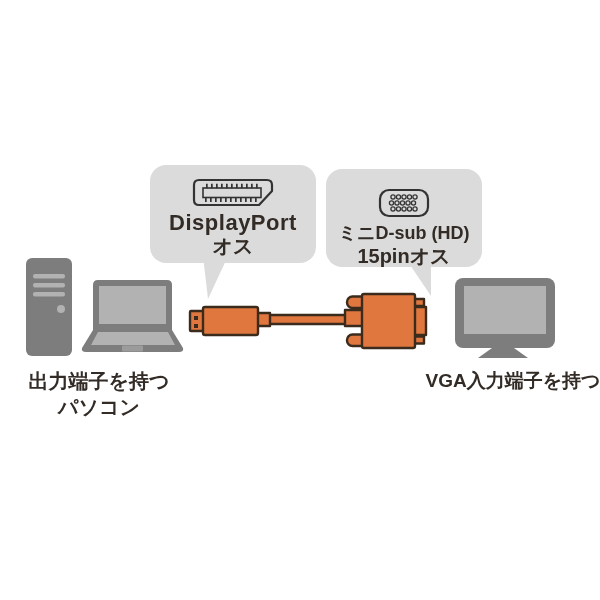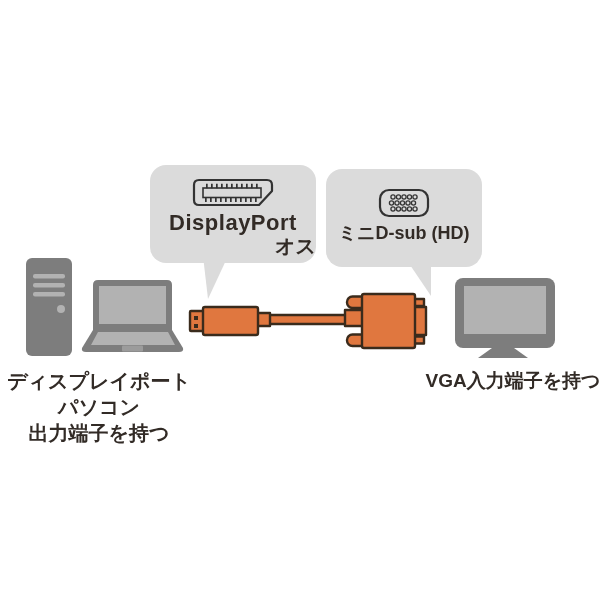--- a/index.html
+++ b/index.html
@@ -10,21 +10,21 @@
   .art{position:absolute;left:0;top:0;width:600px;height:600px;z-index:1;}
   .bubble{
     position:absolute;background:#dbdbdb;border-radius:16px;z-index:2;
     text-align:center;font-weight:bold;color:#322b26;box-sizing:border-box;
   }
   .bubble-left{left:150px;top:152px;width:166px;height:98px;padding-top:13px;}
   .bubble-right{left:326px;top:156px;width:156px;height:98px;padding-top:19px;}
   .bubble .conn-icon{display:block;margin:0 auto;}
   .bubble .l1{margin-top:3px;font-size:22px;line-height:24px;letter-spacing:0.5px;}
   .bubble-right .l1{font-size:18px;line-height:24px;letter-spacing:0;}
-  .bubble .l2{font-size:20px;line-height:22px;text-align:right;}
+  .bubble .l2{font-size:20px;line-height:22px;}
   .caption{
     position:absolute;z-index:2;text-align:center;font-weight:bold;
     font-size:20px;line-height:26px;color:#322b26;
   }
   .caption-left{left:0;top:355px;width:198px;}
   .caption-right{left:412px;top:355px;width:202px;font-size:19px;}
 </style>
 </head>
 <body>
 
@@ -100,25 +100,25 @@
           <circle cx="30" cy="15" r="2.1"></circle>
         <circle cx="35.5" cy="15" r="2.1"></circle>
         <circle cx="15" cy="21" r="2.1"></circle>
           <circle cx="20.5" cy="21" r="2.1"></circle>
         <circle cx="26" cy="21" r="2.1"></circle>
           <circle cx="31.5" cy="21" r="2.1"></circle>
         <circle cx="37" cy="21" r="2.1"></circle>
       </g>
     </svg>
     <div class="l1">ミニD-sub (HD)</div>
+    <div class="l2">15pinオス</div>
   </div>
 
   <div class="caption caption-left">
-    <div>ディスプレイポート</div>
+    <div>出力端子を持つ</div>
     <div>パソコン</div>
-    <div>出力端子を持つ</div>
   </div>
 
   <div class="caption caption-right">
     <div>VGA入力端子を持つ</div>
   </div>
 
 </div>
 
 </body></html>

